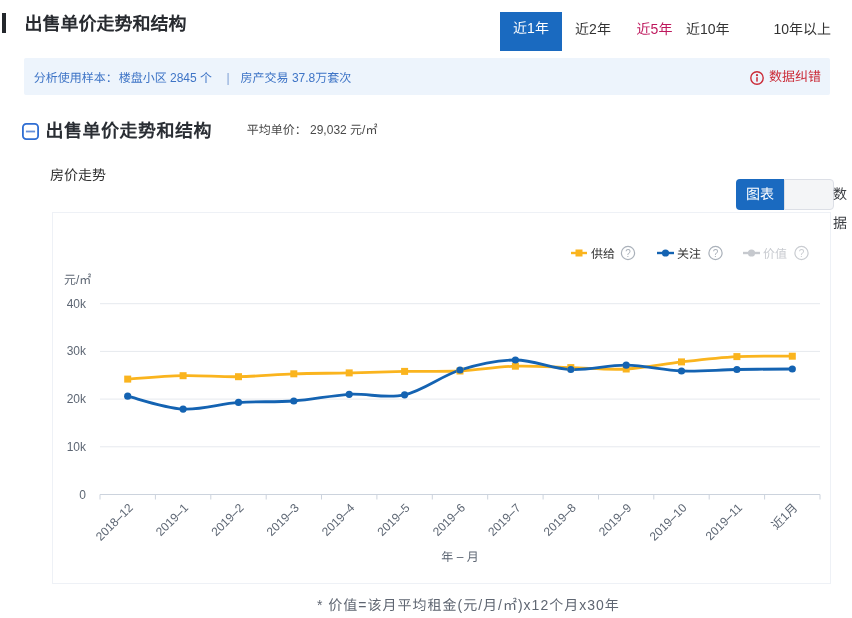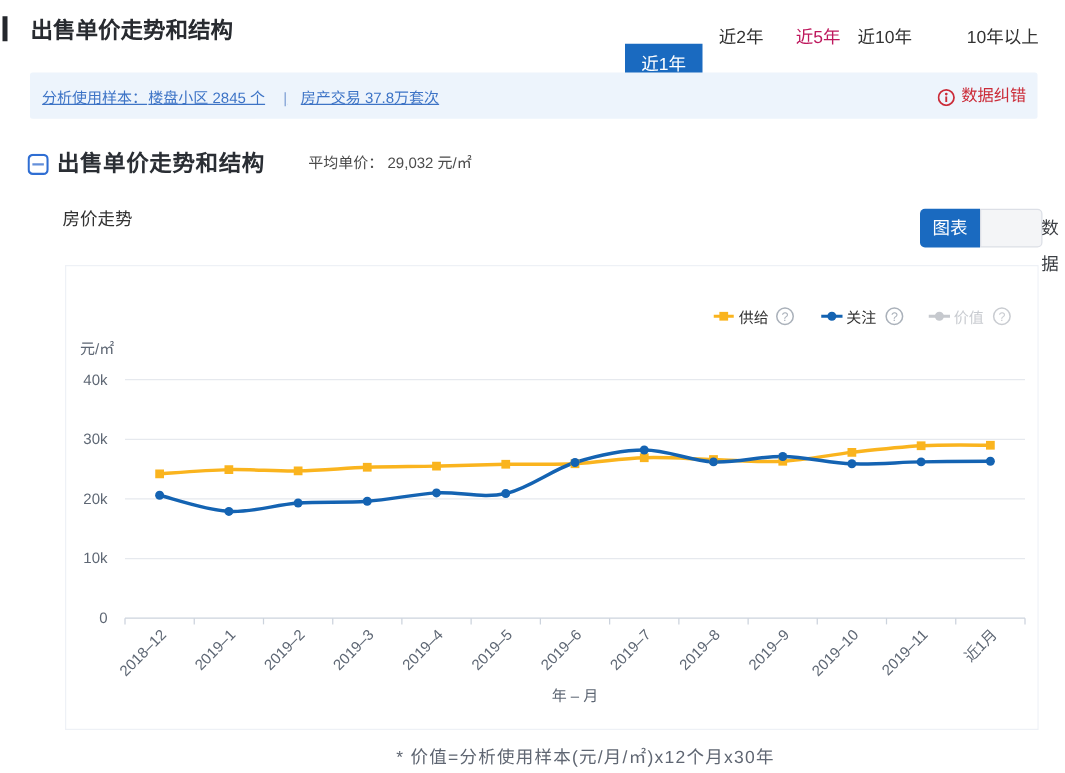--- a/index.html
+++ b/index.html
@@ -1,28 +1,28 @@
 <!DOCTYPE html>
 <html lang="zh-CN"><head>
 <meta charset="utf-8">
 <style>
 * { margin:0; padding:0; box-sizing:border-box; }
 html,body { background:#fff; }
 body { font-family:"Liberation Sans", sans-serif; }
 #page { position:relative; width:852px; height:618px; background:#fff; overflow:hidden; }
 .abs { position:absolute; }
-.ibar { position:absolute; top:59.5px; height:37px; line-height:37px; font-size:12px; color:#3e74c6; white-space:nowrap;text-decoration:underline; }
+.ibar { position:absolute; top:59.5px; height:37px; line-height:37px; font-size:12px; color:#3e74c6; white-space:nowrap; }
 </style>
 </head>
 <body>
 <div id="page">
   <div class="abs" style="left:2px;top:13px;width:3.5px;height:20px;background:#24272c;"></div>
   <div class="abs" style="left:24.4px;top:15px;font-size:18px;font-weight:bold;color:#282b30;line-height:19px;">出售单价走势和结构</div>
 
-  <div class="abs" style="left:500px;top:12.2px;width:62px;height:39px;background:#1a6ac0;color:#fff;font-size:14px;line-height:33px;text-align:center;margin-top:23px;">近1年</div>
+  <div class="abs" style="left:500px;top:12.2px;width:62px;height:39px;background:#1a6ac0;color:#fff;font-size:14px;line-height:33px;text-align:center;">近1年</div>
   <div class="abs" style="left:563px;top:12.5px;width:60px;height:32.5px;color:#333;font-size:14px;line-height:32.5px;text-align:center;">近2年</div>
   <div class="abs" style="left:624.5px;top:12.5px;width:60px;height:32.5px;color:#be185d;font-size:14px;line-height:32.5px;text-align:center;">近5年</div>
   <div class="abs" style="left:686px;top:12.5px;width:69px;height:32.5px;color:#333;font-size:14px;line-height:32.5px;text-align:left;">近10年</div>
   <div class="abs" style="left:756px;top:12.5px;width:75px;height:32.5px;color:#333;font-size:14px;line-height:32.5px;text-align:right;">10年以上</div>
 
   <div class="abs" style="left:24px;top:58px;width:806px;height:37px;background:#edf4fc;border-radius:2px;"></div>
   <div class="ibar" style="left:33.7px;">分析使用样本：</div>
   <div class="ibar" style="left:118.7px;">楼盘小区 2845 个</div>
   <div class="ibar" style="left:226.6px;color:#7d9fd4;">|</div>
   <div class="ibar" style="left:240.6px;">房产交易 37.8万套次</div>
@@ -35,21 +35,21 @@
 
   <svg class="abs" style="left:21.5px;top:122.7px;" width="17" height="17" viewBox="0 0 17 17">
     <rect x="0.9" y="0.9" width="15.2" height="15.2" rx="3.4" fill="#fff" stroke="#2f6ed3" stroke-width="1.8"></rect>
     <rect x="3.9" y="7.6" width="9.2" height="1.8" fill="#6590da"></rect>
   </svg>
   <div class="abs" style="left:45.5px;top:121.5px;font-size:18px;font-weight:bold;color:#2a2e34;line-height:18px;letter-spacing:0.5px;">出售单价走势和结构</div>
   <div class="abs" style="left:246.7px;top:123.5px;font-size:12px;color:#4a4a4a;line-height:13px;">平均单价：&nbsp;29,032 元/㎡</div>
 
   <div class="abs" style="left:50px;top:168px;font-size:14px;font-weight:normal;color:#333;line-height:14px;">房价走势</div>
 
-  <div class="abs" style="left:736px;top:167px;width:95px;height:30.5px;">
+  <div class="abs" style="left:736px;top:179px;width:95px;height:30.5px;">
     <div style="position:absolute;left:0;top:0;width:48px;height:30.5px;background:#1a6ac0;color:#fff;font-size:14px;line-height:30.5px;text-align:center;border-radius:4px 0 0 4px;">图表</div>
     <div style="position:absolute;left:48px;top:0;width:41px;height:30.5px;background:#f4f5f7;border:1px solid #dcdfe6;color:#3c3f44;font-size:14px;line-height:28.5px;text-align:right;border-radius:0 4px 4px 0;padding-left:48px;">数据</div>
   </div>
 
   <svg class="abs" style="left:52px;top:212px;" width="779" height="372" viewBox="0 0 779 372">
 <rect x="0.5" y="0.5" width="778" height="371" fill="#fff" stroke="#eef1f6"></rect>
 <line x1="48" y1="91.7" x2="768" y2="91.7" stroke="#e6e9ee" stroke-width="1"></line>
 <line x1="48" y1="139.4" x2="768" y2="139.4" stroke="#e6e9ee" stroke-width="1"></line>
 <line x1="48" y1="187.1" x2="768" y2="187.1" stroke="#e6e9ee" stroke-width="1"></line>
 <line x1="48" y1="234.8" x2="768" y2="234.8" stroke="#e6e9ee" stroke-width="1"></line>
@@ -126,14 +126,14 @@
 <text x="625" y="46" font-size="12" fill="#333">关注</text>
 <circle cx="663.5" cy="41" r="6.6" fill="none" stroke="#aab1ba" stroke-width="1.2"></circle>
       <text x="663.5" y="44.5" text-anchor="middle" font-size="10" fill="#aab1ba">?</text>
 <line x1="691" y1="41" x2="708" y2="41" stroke="#c6c9ce" stroke-width="2.4"></line>
 <circle cx="699.5" cy="41" r="3.6" fill="#c6c9ce"></circle>
 <text x="711" y="46" font-size="12" fill="#c9ccd1">价值</text>
 <circle cx="749.5" cy="41" r="6.6" fill="none" stroke="#c9ccd1" stroke-width="1.2"></circle>
       <text x="749.5" y="44.5" text-anchor="middle" font-size="10" fill="#c9ccd1">?</text>
   </svg>
 
-  <div class="abs" id="foot" style="left:317px;top:598px;font-size:14px;color:#5f6672;line-height:14px;white-space:nowrap;letter-spacing:1px;">* 价值=分析使用样本(元/月/㎡)x12个月x30年</div>
+  <div class="abs" id="foot" style="left:317px;top:598px;font-size:14px;color:#5f6672;line-height:14px;white-space:nowrap;letter-spacing:1px;">* 价值=该月平均租金(元/月/㎡)x12个月x30年</div>
 </div>
 
 </body></html>

